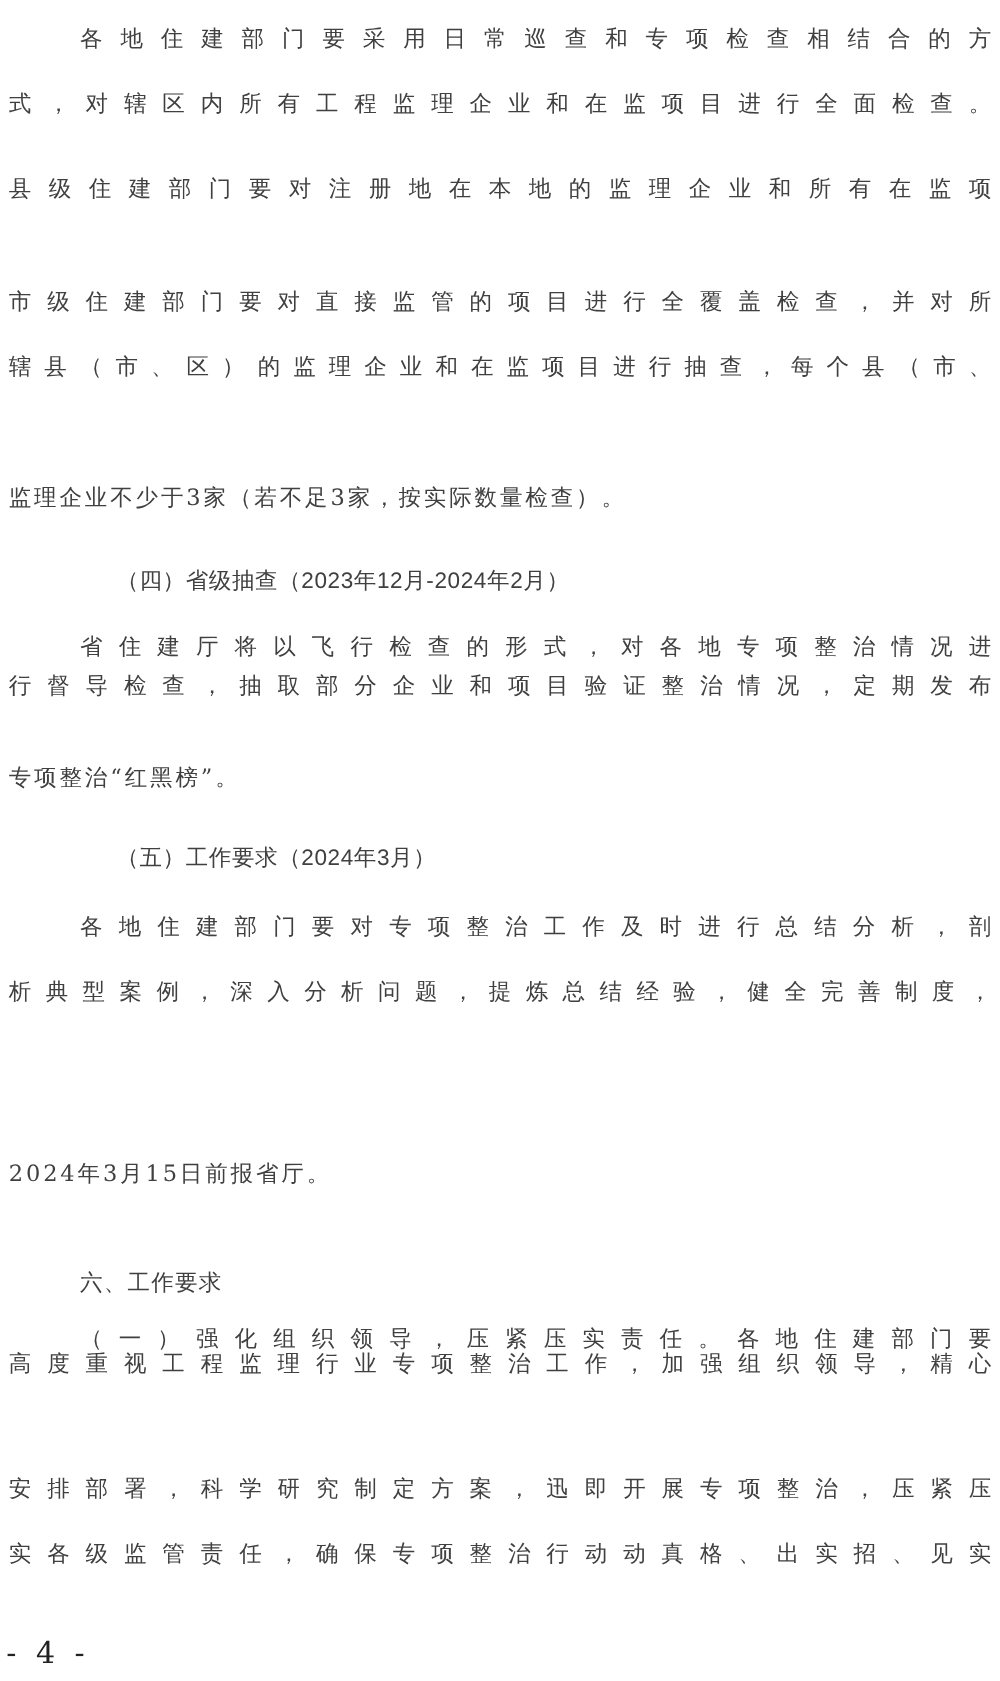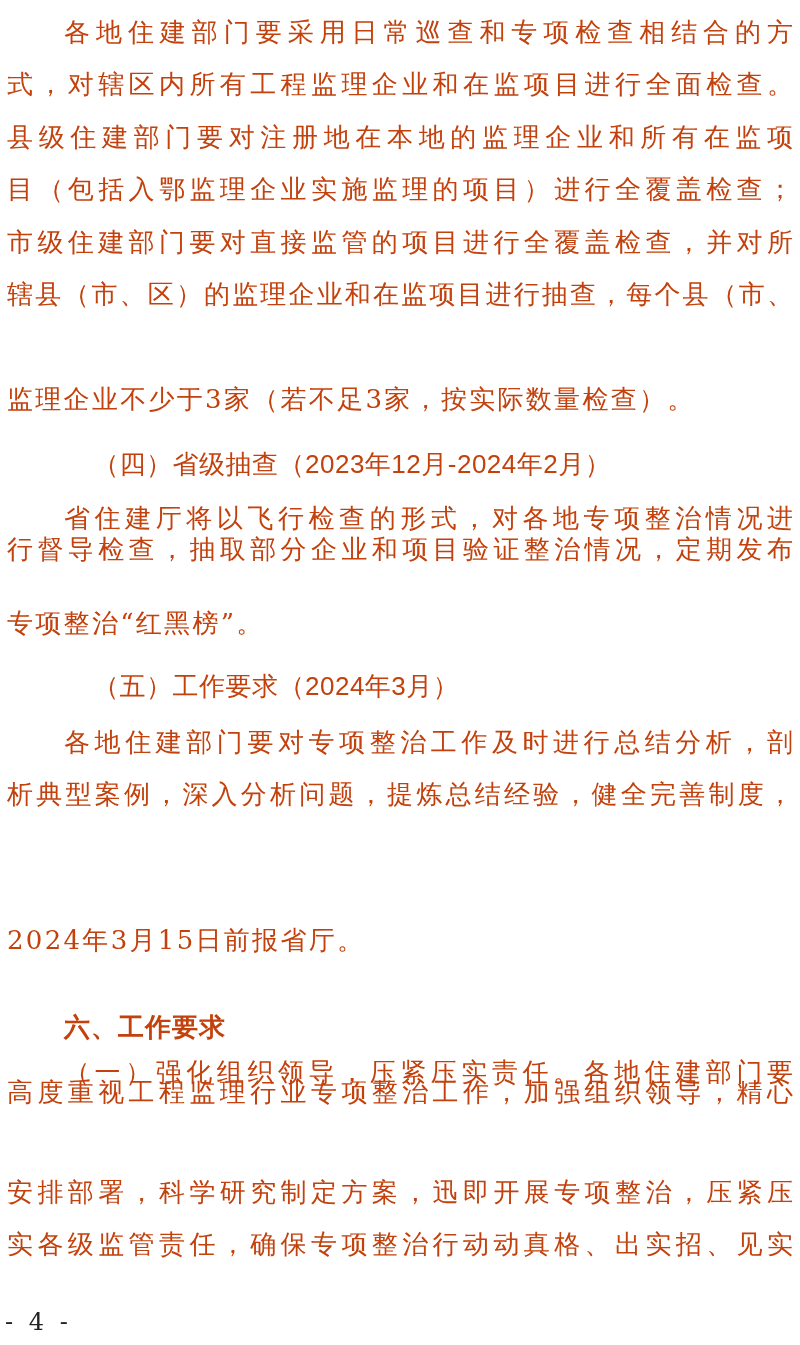--- a/index.html
+++ b/index.html
@@ -1,39 +1,38 @@
 <!DOCTYPE html>
 <html><head>
 <meta charset="utf-8">
 <style>
   html, body { margin: 0; padding: 0; background: #ffffff; }
   body { width: 800px; height: 1345px; position: relative; overflow: hidden; }
   .page { position: absolute; left: 0; top: 0; width: 800px; height: 1345px; background: #ffffff; color: #111; }
   .line {
     position: absolute; left: 7px; width: 786px; height: 40px; line-height: 40px;
     font-family: "DejaVu Serif", "Liberation Serif", serif;
-    font-size: 26px; white-space: nowrap; letter-spacing: 2.3px; color: #c2410c;
+    font-size: 18px; white-space: nowrap; letter-spacing: 2.3px; color: #404040;
   }
   .line.indent { left: 64px; width: 729px; }
   .line.justify { text-align: justify; text-align-last: justify; letter-spacing: 0; }
-  .line.heading { font-family: "DejaVu Sans", "Liberation Sans", sans-serif; font-weight: bold; letter-spacing: 1px; }
+  .line.heading { font-family: "DejaVu Sans", "Liberation Sans", sans-serif; font-weight: normal; letter-spacing: 1px; }
   .line.subheading { font-family: Liberation Sans, sans-serif; letter-spacing: 0.5px; margin-left: 29px; }
   .page-number {
     position: absolute; left: 5px; top: 1308px; font-family: "DejaVu Serif", "Liberation Serif", serif;
     font-size: 24px; color: #222; letter-spacing: 4px;
   }
 </style>
 </head>
 <body>
 
 <div class="page">
   <div class="line indent justify" style="top:12px">各地住建部门要采用日常巡查和专项检查相结合的方</div>
   <div class="line justify" style="top:64px">式，对辖区内所有工程监理企业和在监项目进行全面检查。</div>
-  <div class="line justify" style="top:117px">县级住建部门要对注册地在本地的监理企业和所有在监项</div>
-  <div class="line justify" style="top:169px">目（包括入鄂监理企业实施监理的项目）进行全覆盖检查；</div>
+  <div class="line justify" style="top:132px">县级住建部门要对注册地在本地的监理企业和所有在监项</div>
   <div class="line justify" style="top:222px">市级住建部门要对直接监管的项目进行全覆盖检查，并对所</div>
   <div class="line justify" style="top:274px">辖县（市、区）的监理企业和在监项目进行抽查，每个县（市、</div>
   <div class="line" style="top:379px">监理企业不少于3家（若不足3家，按实际数量检查）。</div>
 
   <div class="line indent subheading" style="top:444px">（四）省级抽查（2023年12月-2024年2月）</div>
 
   <div class="line indent justify" style="top:498px">省住建厅将以飞行检查的形式，对各地专项整治情况进</div>
   <div class="line justify" style="top:529px">行督导检查，抽取部分企业和项目验证整治情况，定期发布</div>
   <div class="line" style="top:603px">专项整治“红黑榜”。</div>
 

